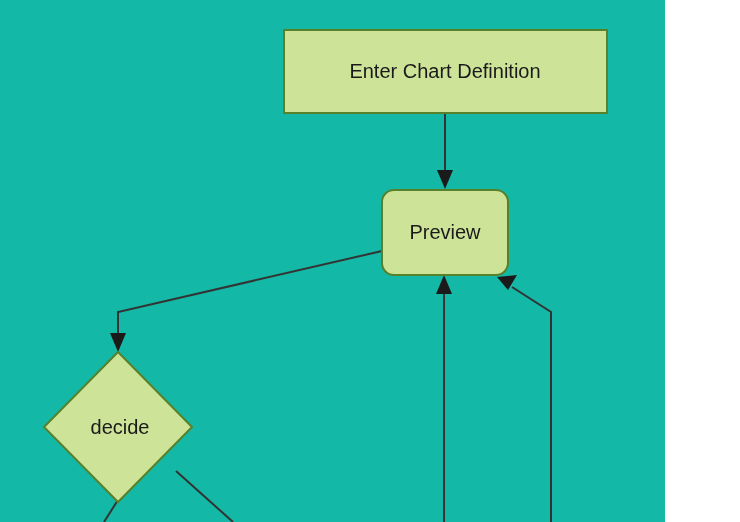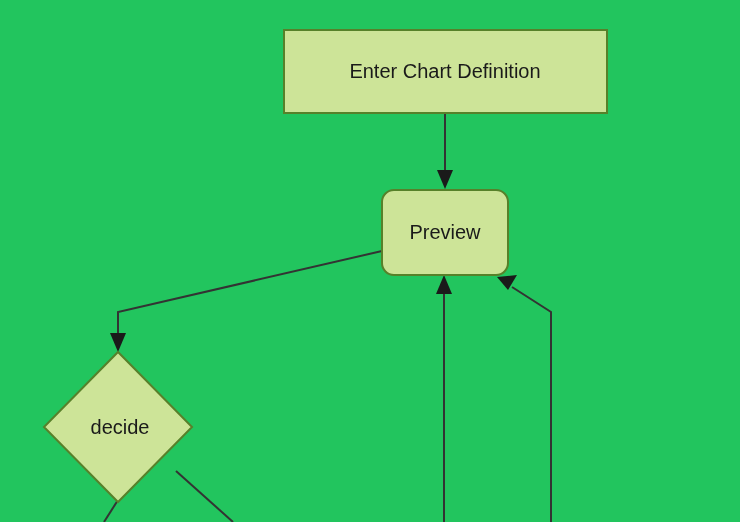--- a/index.html
+++ b/index.html
@@ -8,23 +8,23 @@
     background: #ffffff;
   }
   body {
     width: 740px;
     height: 522px;
     overflow: hidden;
     font-family: "Liberation Sans", sans-serif;
   }
   #diagram-root {
     position: relative;
-    width: 740px;
+    width: 665px;
     height: 522px;
-    background: #22c55e;
+    background: #14b8a6;
   }
   svg#flowchart-svg {
     display: block;
     width: 740px;
     height: 522px;
   }
   .node-shape {
     fill: #cde498;
     stroke: #57812a;
     stroke-width: 2px;

